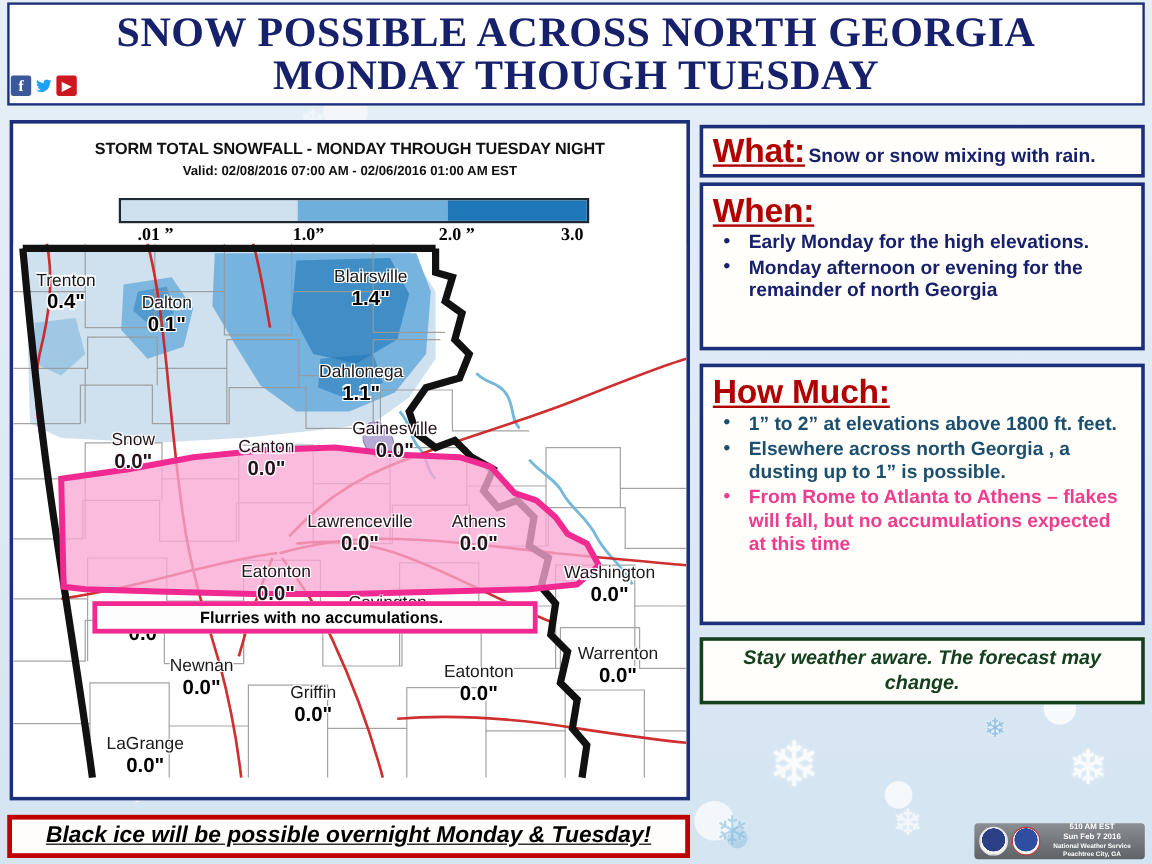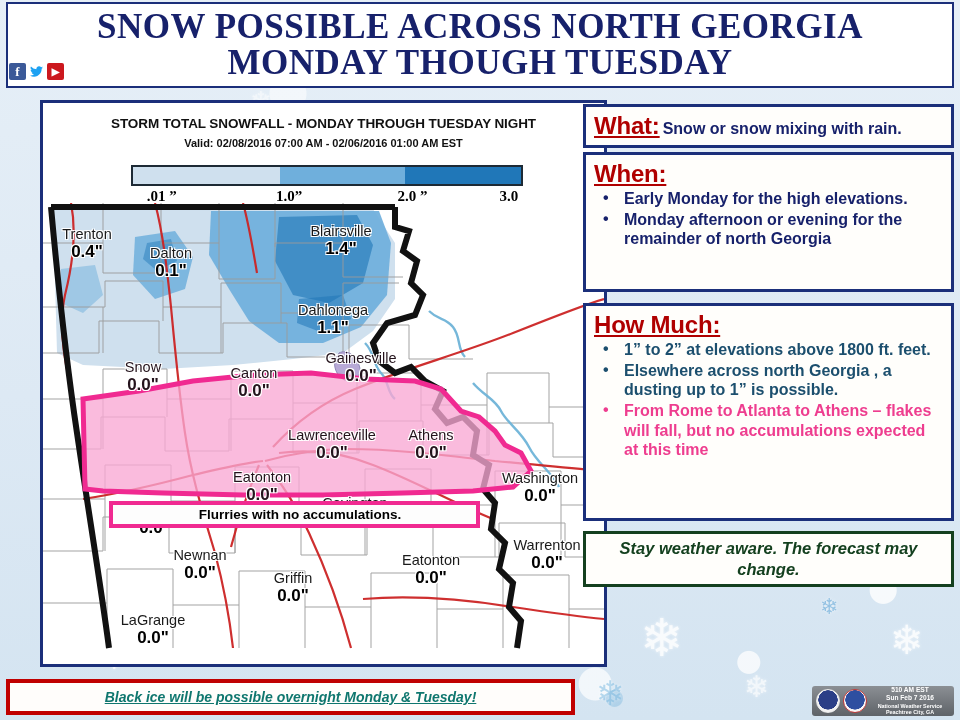--- a/index.html
+++ b/index.html
@@ -47,21 +47,20 @@
          font-family:"Liberation Serif", serif; font-weight:bold; font-size:13px; }
   .soc.fb { background:#3b5998; }
   .soc.tw { background:#ffffff; color:#1da1f2; font-size:14px; }
   .soc.yt { background:#cc181e; font-size:10px; }
 
   
   #map-panel {
     position:absolute; left:8px; top:100px; width:567px; height:567px;
     background:#ffffff; border:3px solid #1b2f7a; box-sizing:border-box;
     overflow:hidden;
-    margin-left:32px;
   }
   #map-title { text-align:center; color:#111; font-weight:bold;
                font-size:13.5px; margin-top:13px; letter-spacing:-.1px; }
   #map-valid { text-align:center; color:#111; font-weight:bold;
                font-size:11px; margin-top:6px; }
 
   #legend { position:absolute; left:88px; top:62px; width:392px; }
   #legend-bar { height:21px; border:2px solid #1d2a35; box-sizing:border-box; display:flex; }
   #legend-bar i { display:block; height:100%; }
   #legend-labels { position:relative; height:24px; margin-top:2px; }
@@ -90,41 +89,41 @@
 
   
   .rbox { position:absolute; left:583px; background:#fffefb;
           border:3px solid #1b2f7a; box-sizing:border-box; padding:5px 8px 6px 8px; }
   #box-what { top:104px; width:371px; height:44px; display:flex; align-items:center; }
   #box-when { top:152px; width:371px; height:140px; }
   #box-howmuch { top:303px; width:371px; height:218px; }
   #box-aware { top:531px; width:371px; height:56px; border:3px solid #14401f;
                display:flex; align-items:center; justify-content:center; }
 
-  .rhead { color:#b00000; font-weight:bold; font-size:24px; text-decoration:underline;
+  .rhead { color:#b00000; font-weight:bold; font-size:28px; text-decoration:underline;
            display:inline-block; letter-spacing:-.2px; }
   .whatline { font-size:16px; color:#17216b; font-weight:bold; }
   .whatline .rhead { margin-right:3px; vertical-align:baseline; }
   .bullets { list-style:none; margin:1px 0 0 0; padding:0; }
   .bullets li { position:relative; padding-left:30px; color:#17216b;
                 font-weight:bold; font-size:16px; line-height:1.22; margin-bottom:1px; }
   .bullets li:before { content:"•"; position:absolute; left:9px; top:-1px; font-size:16px; }
   #box-howmuch .bullets li { color:#1c4f6e; font-size:16px; line-height:1.23; }
   #box-howmuch .bullets li.pink { color:#ee3d8f; }
   #aware-text { color:#14401f; font-weight:bold; font-style:italic;
                 font-size:16.5px; text-align:center; line-height:1.22; }
 
   
   #banner {
     position:absolute; left:6px; top:679px; width:569px; height:36px;
     background:#fffdfb; border:4px solid #c00000; box-sizing:border-box;
     display:flex; align-items:center; justify-content:center;
   }
-  #banner-text { color:#0f766e; font-weight:bold; font-style:italic;
-                 font-size:14px; text-decoration:underline; }
+  #banner-text { color:#000000; font-weight:bold; font-style:italic;
+                 font-size:19px; text-decoration:underline; }
 
   
   #nws {
     position:absolute; left:812px; top:686px; width:142px; height:30px;
     background:linear-gradient(180deg,#8b8f94,#5e6368); border-radius:3px;
     display:flex; align-items:center; padding:0 4px; box-sizing:border-box; gap:3px;
   }
   .seal { width:22px; height:22px; border-radius:50%; flex:0 0 auto; }
   .seal.noaa { background:radial-gradient(circle at 50% 45%, #2b3f87 0 58%, #f2f2f2 60% 100%);
                border:1.5px solid #e8e8e8; }

